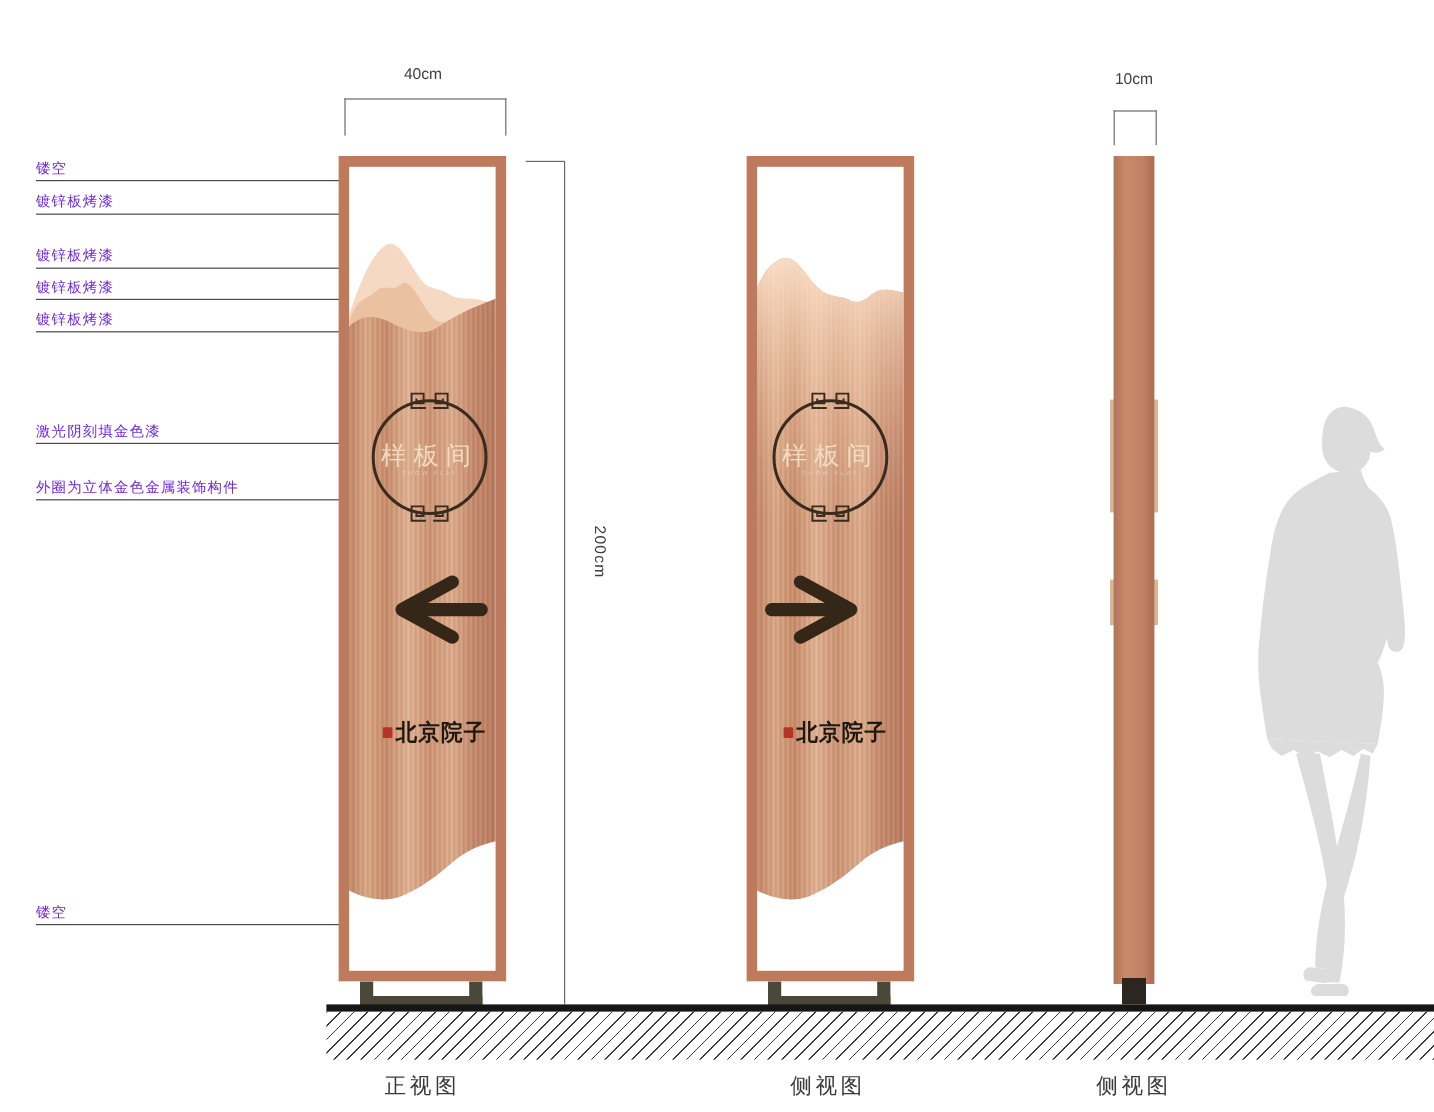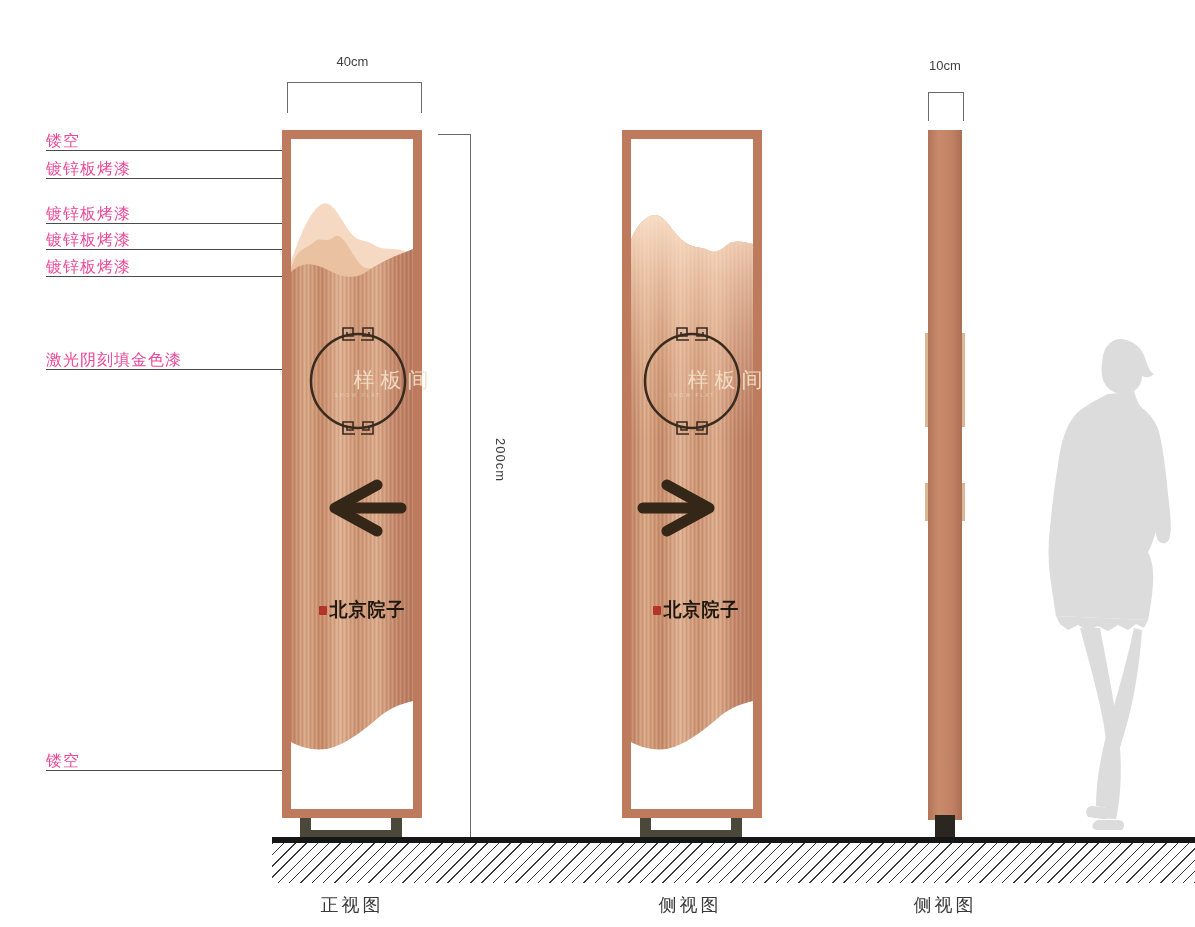--- a/index.html
+++ b/index.html
@@ -1,33 +1,33 @@
 <!DOCTYPE html>
 <html><head>
 <meta charset="utf-8">
 <style>
   html,body{margin:0;padding:0;background:#ffffff;}
   .canvas{position:relative;width:1195px;height:927px;background:#fff;overflow:hidden;
           font-family:"Liberation Sans","DejaVu Sans",sans-serif;}
   
   .callout{position:absolute;left:30px;border-bottom:1px solid #4a4a4a;padding-bottom:2px;
-           font-size:16px;line-height:15px;color:#ec4899;letter-spacing:1px;margin-left:16px;}
+           font-size:12px;line-height:15px;color:#6d28d9;letter-spacing:1px;}
   
   .dim-text{position:absolute;font-size:13px;color:#3f3f3f;text-align:center;}
   .bracket-down{position:absolute;border-top:1px solid #6b6b6b;border-left:1px solid #6b6b6b;
                 border-right:1px solid #6b6b6b;}
   .dim-vline{position:absolute;width:1px;background:#6b6b6b;}
   .dim-htick{position:absolute;height:1px;background:#6b6b6b;}
   .dim-text-rot{position:absolute;left:508px;top:438px;font-size:13px;color:#3f3f3f;
                 transform:rotate(90deg);transform-origin:0 0;letter-spacing:1px;white-space:nowrap;}
   
   .panel-svg{position:absolute;}
   
   .circle-text{position:absolute;width:92px;text-align:center;font-size:21px;letter-spacing:6px;
-               color:rgba(243,225,200,0.92);font-weight:400;padding-left:36px;}
+               color:rgba(243,225,200,0.92);font-weight:400;}
   .circle-sub{position:absolute;width:92px;text-align:center;font-size:5px;letter-spacing:2px;
               color:rgba(255,248,238,0.42);}
   .logo{position:absolute;width:112px;display:flex;align-items:center;justify-content:center;gap:3px;}
   .logo .seal{width:8px;height:9px;background:#b5342a;border-radius:1px;flex:0 0 auto;}
   .logo .logo-text{font-family:"DejaVu Serif","Liberation Serif",serif;font-weight:700;
                    font-size:18px;color:#1f1810;letter-spacing:1px;white-space:nowrap;
                    transform:scaleY(1.05);}
   
   .stand-leg{position:absolute;width:11px;height:20px;background:#4b4839;}
   .stand-bar{position:absolute;height:8px;background:#4b4839;}
@@ -47,20 +47,21 @@
 <body>
 
 <div class="canvas">
 
   <div class="callout" style="top:133px;width:276px"><span>镂空</span></div>
   <div class="callout" style="top:161px;width:255px"><span>镀锌板烤漆</span></div>
   <div class="callout" style="top:206px;width:293px"><span>镀锌板烤漆</span></div>
   <div class="callout" style="top:232px;width:263px"><span>镀锌板烤漆</span></div>
   <div class="callout" style="top:259px;width:262px"><span>镀锌板烤漆</span></div>
   <div class="callout" style="top:352px;width:300px"><span>激光阴刻填金色漆</span></div>
+  <div class="callout" style="top:399px;width:288px"><span>外圈为立体金色金属装饰构件</span></div>
   <div class="callout" style="top:753px;width:276px"><span>镂空</span></div>
 
   <div class="dim-text" style="left:285px;top:54px;width:135px">40cm</div>
   <div class="bracket-down" style="left:287px;top:82px;width:133px;height:30px"></div>
 
   <div class="dim-text" style="left:915px;top:58px;width:60px">10cm</div>
   <div class="bracket-down" style="left:928px;top:92px;width:34px;height:28px"></div>
 
   <div class="dim-htick" style="left:438px;top:134px;width:32px"></div>
   <div class="dim-vline" style="left:470px;top:134px;height:703px"></div>

